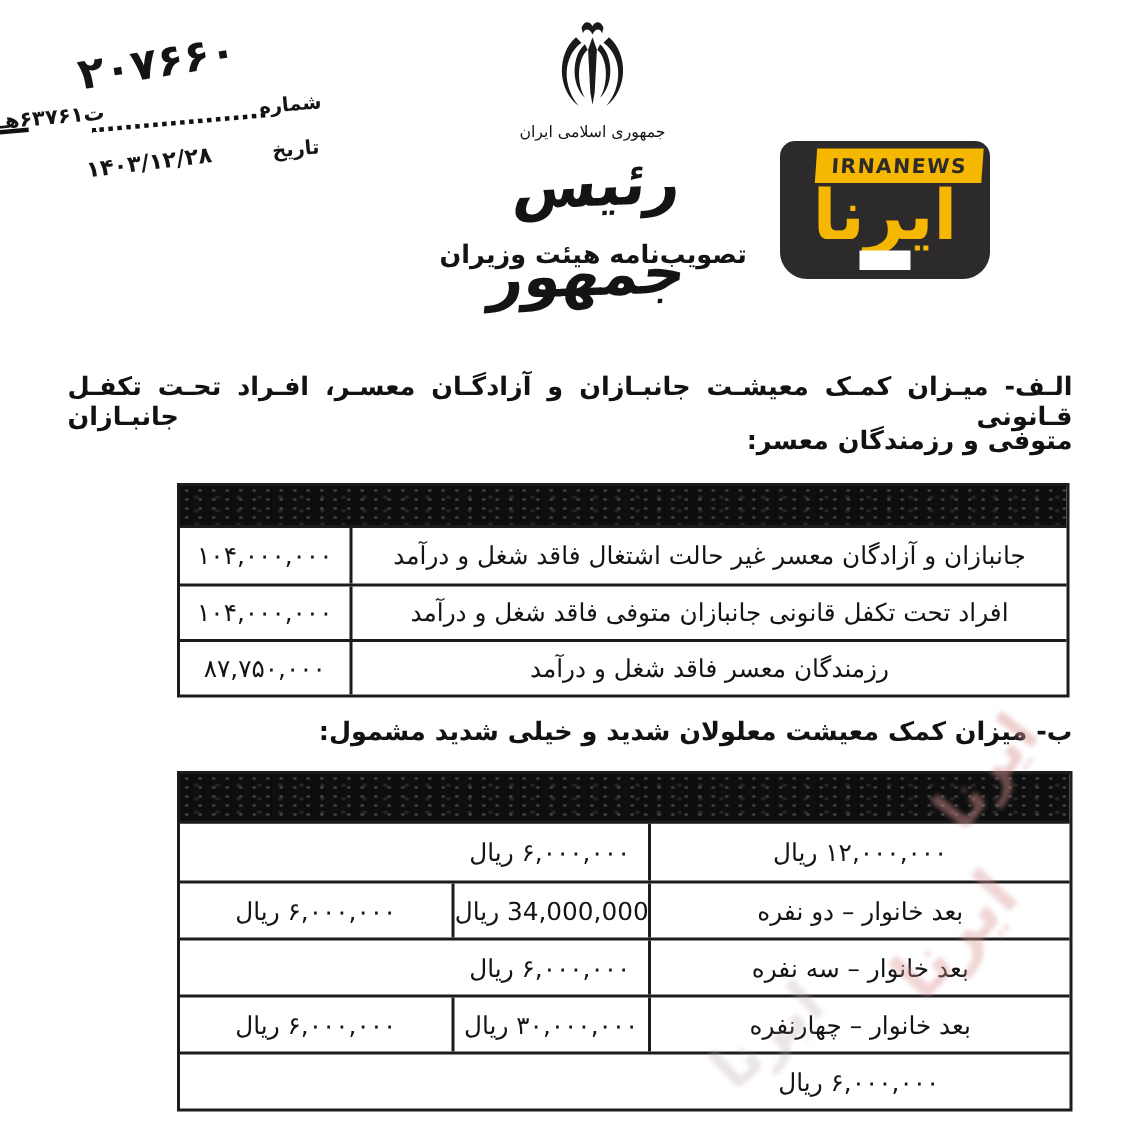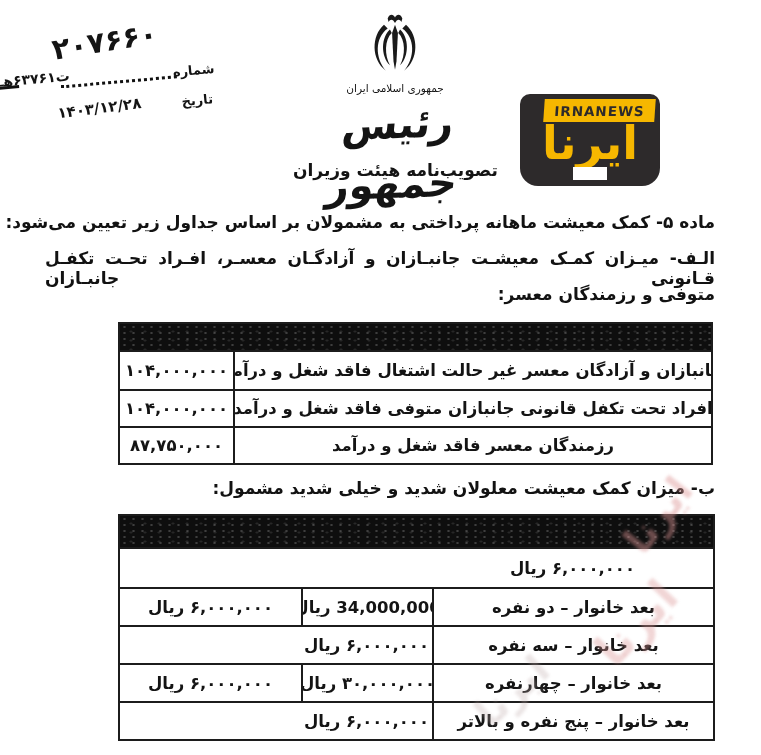--- a/index.html
+++ b/index.html
@@ -65,21 +65,21 @@
       radial-gradient(rgba(255,255,255,.20) 1px, transparent 1.6px),
       radial-gradient(rgba(255,255,255,.10) 1px, transparent 2.2px);
     background-size:9px 6px, 14px 9px; background-position:0 0, 4px 3px; }
   #table1 .t-header { height:28px; }
   #table2 .t-header { height:33px; }
   .t-row { display:grid; }
   #table1 .t-row { grid-template-columns:478px 1fr; height:37px; }
   #table2 .t-row { grid-template-columns:281px 131px 1fr; height:38px; }
   .t-row + .t-row { border-top:2px solid #1c1c1c; }
   .cell { display:flex; align-items:center; justify-content:center;
-    font-size:16.5px; font-weight:bold; padding:11px 6px; white-space:nowrap; overflow:hidden; }
+    font-size:16.5px; font-weight:normal; padding:11px 6px; white-space:nowrap; overflow:hidden; }
   .cell:not(:last-child) { border-left:2px solid #1c1c1c; }
   .amount { letter-spacing:1px; }
 
   
   .wm { position:absolute; direction:rtl; font-weight:bold; pointer-events:none;
     filter:blur(1.5px); white-space:nowrap; }
   #wm1 { left:616px; top:492px; font-size:40px; transform:rotate(-52deg); color:rgba(219,148,148,.45); }
   #wm2 { left:588px; top:596px; font-size:46px; transform:rotate(-47deg); color:rgba(219,148,148,.38); }
   #wm3 { left:470px; top:668px; font-size:40px; transform:rotate(-42deg); color:rgba(190,170,170,.30); }
 </style>
@@ -114,23 +114,20 @@
 
   <div id="irna-logo">
     <div class="irna-bg"></div>
     <div class="irna-band">
       <span>IRNANEWS</span>
     </div>
     <div class="irna-fa">ایرنا</div>
     <div class="irna-white"></div>
   </div>
 
-  <div class="para" id="article-line">
-    <b>ماده ۵-</b><span> کمک معیشت ماهانه پرداختی به مشمولان بر اساس جداول زیر تعیین می‌شود:</span>
-  </div>
   <div class="para" id="clause-a-2">متوفی و رزمندگان معسر:</div>
   <div class="para" id="clause-a-1">الـف- میـزان کمـک معیشـت جانبـازان و آزادگـان معسـر، افـراد تحـت تکفـل قـانونی جانبـازان</div>
 
   <div class="scan-table" id="table1">
     <div class="t-header"></div>
     <div class="t-row">
       <div class="cell">جانبازان و آزادگان معسر غیر حالت اشتغال فاقد شغل و درآمد</div>
       <div class="cell amount">۱۰۴,۰۰۰,۰۰۰</div>
     </div>
     <div class="t-row">
@@ -141,38 +138,38 @@
       <div class="cell">رزمندگان معسر فاقد شغل و درآمد</div>
       <div class="cell amount">۸۷,۷۵۰,۰۰۰</div>
     </div>
   </div>
 
   <div class="para" id="clause-b">ب- میزان کمک معیشت معلولان شدید و خیلی شدید مشمول:</div>
 
   <div class="scan-table" id="table2">
     <div class="t-header"></div>
     <div class="t-row">
+      <div class="cell amount">۱۲,۰۰۰,۰۰۰ ریال</div>
       <div class="cell amount">۶,۰۰۰,۰۰۰ ریال</div>
     </div>
     <div class="t-row">
       <div class="cell">بعد خانوار – دو نفره</div>
       <div class="cell amount">34,000,000 ریال</div>
       <div class="cell amount">۶,۰۰۰,۰۰۰ ریال</div>
     </div>
     <div class="t-row">
       <div class="cell">بعد خانوار – سه نفره</div>
       <div class="cell amount">۶,۰۰۰,۰۰۰ ریال</div>
     </div>
     <div class="t-row">
       <div class="cell">بعد خانوار – چهارنفره</div>
       <div class="cell amount">۳۰,۰۰۰,۰۰۰ ریال</div>
       <div class="cell amount">۶,۰۰۰,۰۰۰ ریال</div>
     </div>
     <div class="t-row">
-      <div class="cell">بعد خانوار – پنج نفره و بالاتر</div>
       <div class="cell amount">۶,۰۰۰,۰۰۰ ریال</div>
     </div>
   </div>
 
   <div class="wm" id="wm1">ایرنا</div>
   <div class="wm" id="wm2">ایرنا</div>
   <div class="wm" id="wm3">ایرنا</div>
 
 </div>
 

